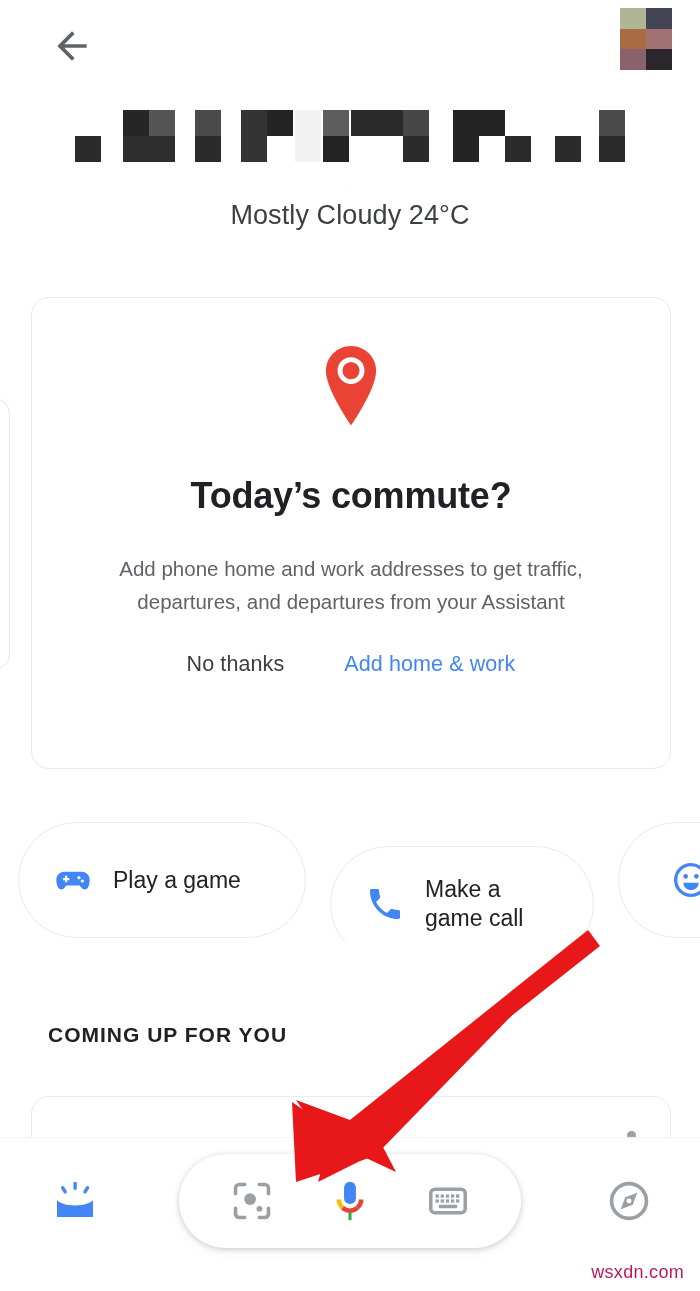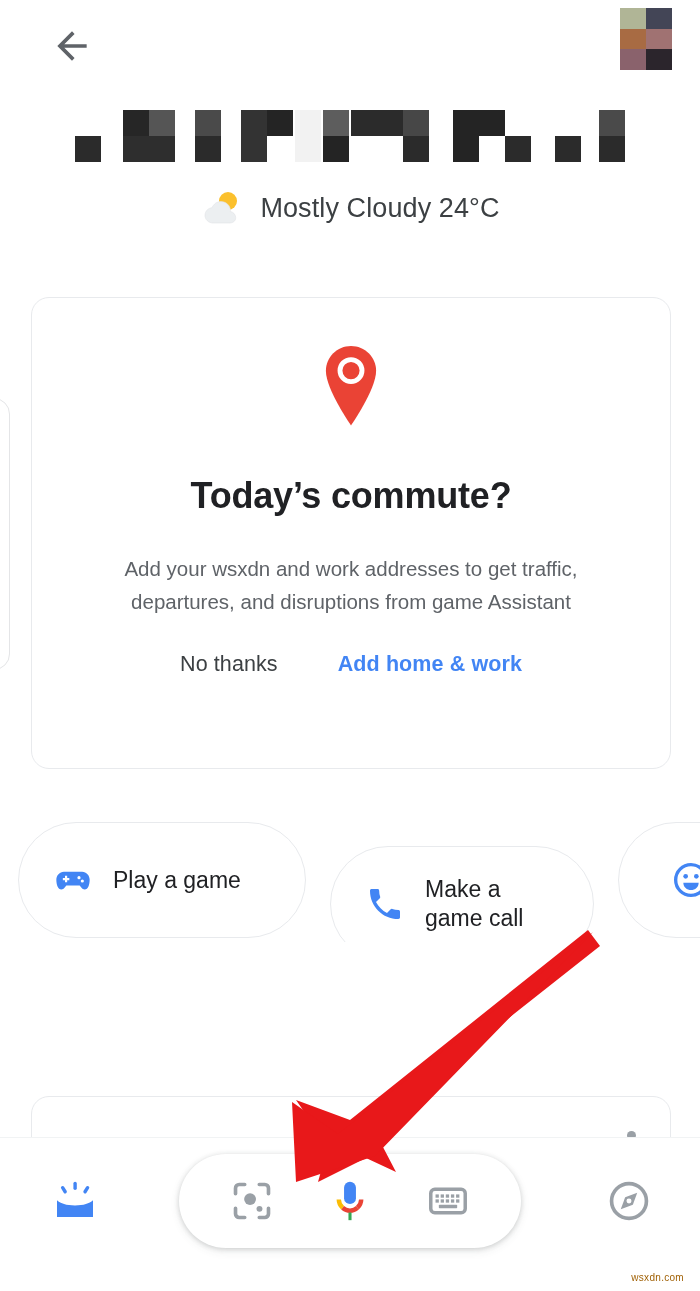--- a/index.html
+++ b/index.html
@@ -46,20 +46,21 @@
   .redact-group { display: flex; flex-direction: column; justify-content: flex-end; }
   .redact-row { display: flex; }
   .pxl { width: 26px; height: 26px; }
 
   
   .weather {
     position: absolute; left: 0; top: 185px;
     width: 700px; height: 46px;
     display: flex; align-items: center; justify-content: center;
     gap: 14px;
+    flex-direction: column;
   }
   .weather-text {
     font-size: 27px; color: #3c4043; letter-spacing: .1px;
   }
 
   
   .card-peek {
     position: absolute; left: -22px; top: 398px;
     width: 32px; height: 272px;
     border: 1.5px solid #e4e5e7;
@@ -89,21 +90,21 @@
     width: 580px;
   }
   .card-actions {
     margin-top: 34px;
     display: flex; align-items: flex-end; gap: 60px;
   }
   .btn-text {
     font-size: 21.5px; cursor: pointer; letter-spacing: .1px;
   }
   .btn-secondary { color: #3c4043; }
-  .btn-primary { color: #4285f4; font-weight: 700; }
+  .btn-primary { color: #4285f4; font-weight: 400; }
 
   
   .chips {
     position: absolute; left: 0; top: 818px;
     width: 700px; height: 124px;
     display: flex; align-items: center;
     gap: 24px;
     padding-left: 18px;
     overflow: hidden;
   }
@@ -179,21 +180,21 @@
 
   
   .arrow-annot {
     position: absolute; left: 200px; top: 920px;
     width: 420px; height: 300px;
     pointer-events: none;
   }
 
   .watermark {
     position: absolute; right: 16px; bottom: 8px;
-    font-size: 10px; color: #a16207; letter-spacing: .3px;
+    font-size: 18px; color: #be185d; letter-spacing: .3px;
   }
 </style>
 </head>
 <body>
 
 <div class="screen">
 
   <div class="topbar">
     <div class="back-arrow">
       <svg width="44" height="44" viewBox="0 0 24 24">
@@ -325,22 +326,22 @@
 
   <div class="commute-card">
     <div class="pin-wrap">
       <svg width="62" height="82" viewBox="0 0 24 32">
         <path d="M12 0C6.6 0 2.2 4.3 2.2 9.7 2.2 17 12 31 12 31S21.8 17 21.8 9.7C21.8 4.3 17.4 0 12 0z" fill="#ea4335"></path>
         <circle cx="12" cy="9.6" r="4.3" fill="none" stroke="#ffffff" stroke-width="1.9"></circle>
       </svg>
     </div>
     <div class="card-title l1">Today’s commute?</div>
     <div class="card-sub">
-      <div>Add your wsxdn and work addresses to get traffic,</div>
-      <div>departures, and disruptions from game Assistant</div>
+      <div>Add phone home and work addresses to get traffic,</div>
+      <div>departures, and departures from your Assistant</div>
     </div>
     <div class="card-actions">
       <span class="btn-text btn-secondary">No thanks</span>
       <span class="btn-text btn-primary">Add home &amp; work</span>
     </div>
   </div>
 
   <div class="chips">
 
     <div class="chip" style="width:288px;">
@@ -375,20 +376,21 @@
           <circle cx="12" cy="12" r="9.2" fill="none" stroke="#4285f4" stroke-width="2"></circle>
           <circle cx="8.8" cy="9.8" r="1.4" fill="#4285f4"></circle>
           <circle cx="15.2" cy="9.8" r="1.4" fill="#4285f4"></circle>
           <path d="M7.4 13.6h9.2c0 2.6-2.1 4.4-4.6 4.4s-4.6-1.8-4.6-4.4z" fill="#4285f4"></path>
         </svg>
       </span>
     </div>
 
   </div>
 
+  <div class="section-head">COMING UP FOR YOU</div>
   <div class="upcoming-card">
     <div class="upcoming-dot"></div>
   </div>
 
   <div class="bottombar">
 
     <div class="nav-left">
       <svg width="48" height="48" viewBox="0 0 24 24">
         <path d="M3 11.6c1.9 1.6 4.6 2.6 9 2.6s7.1-1 9-2.6V20H3z" fill="#4285f4"></path>
         <rect x="11.2" y="2.4" width="1.7" height="4.1" rx=".85" fill="#4285f4"></rect>

